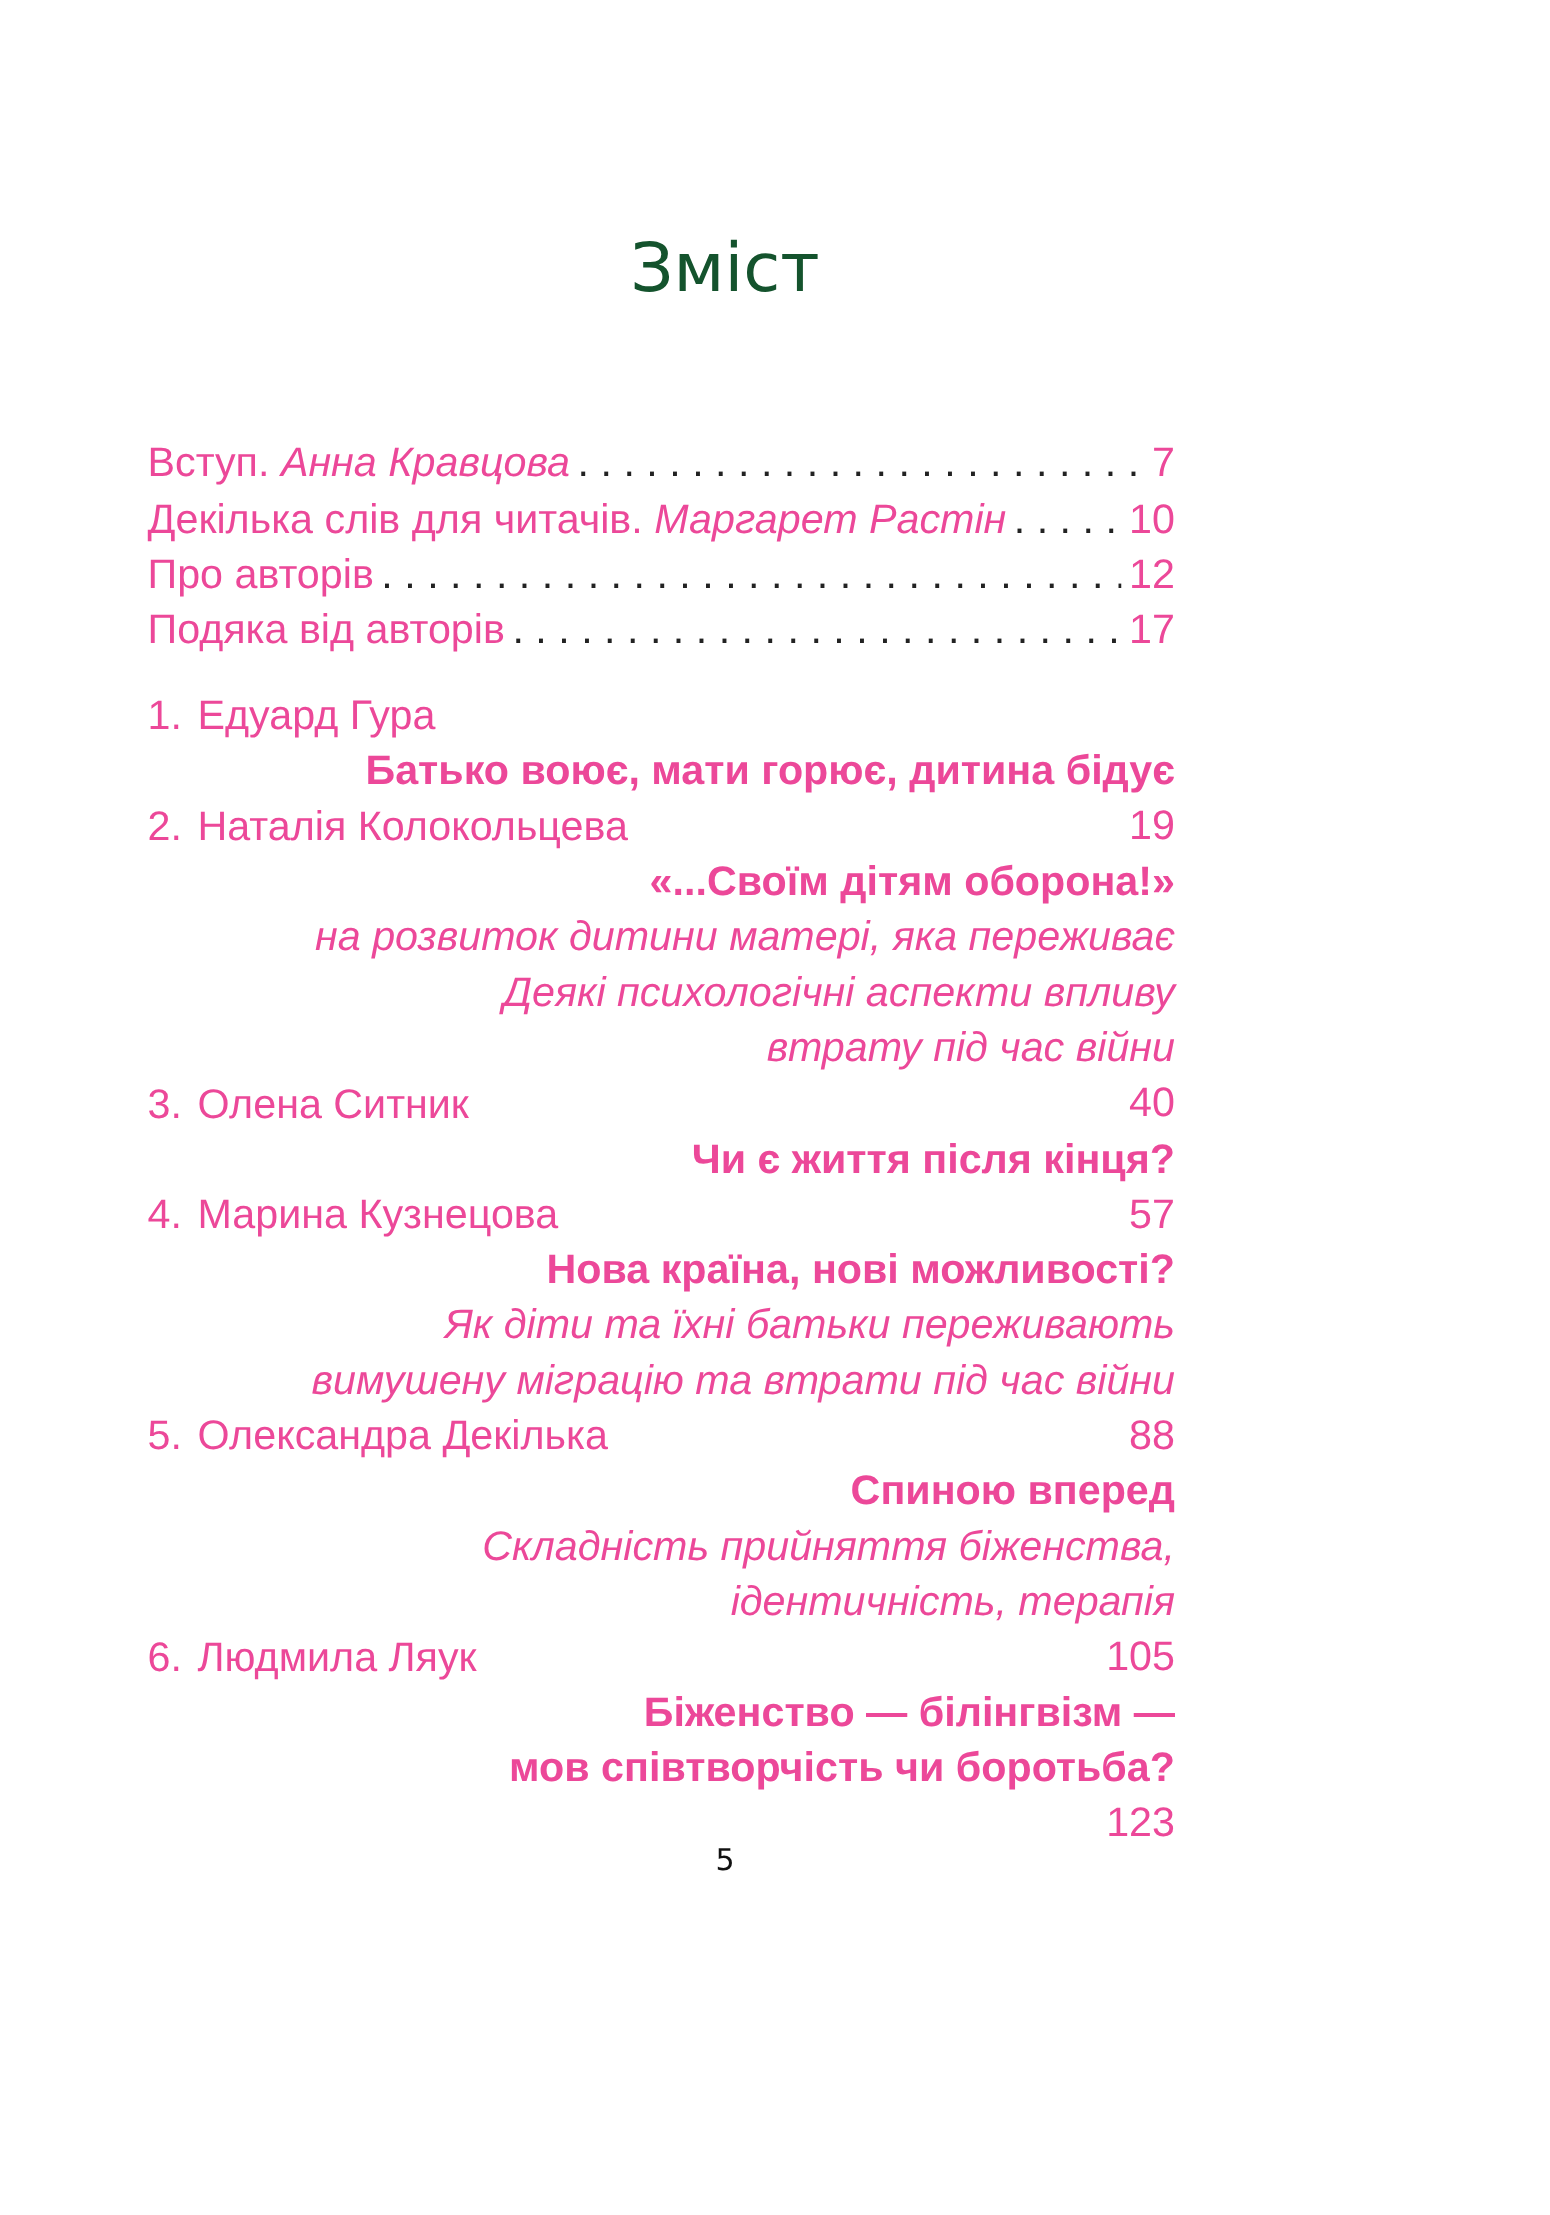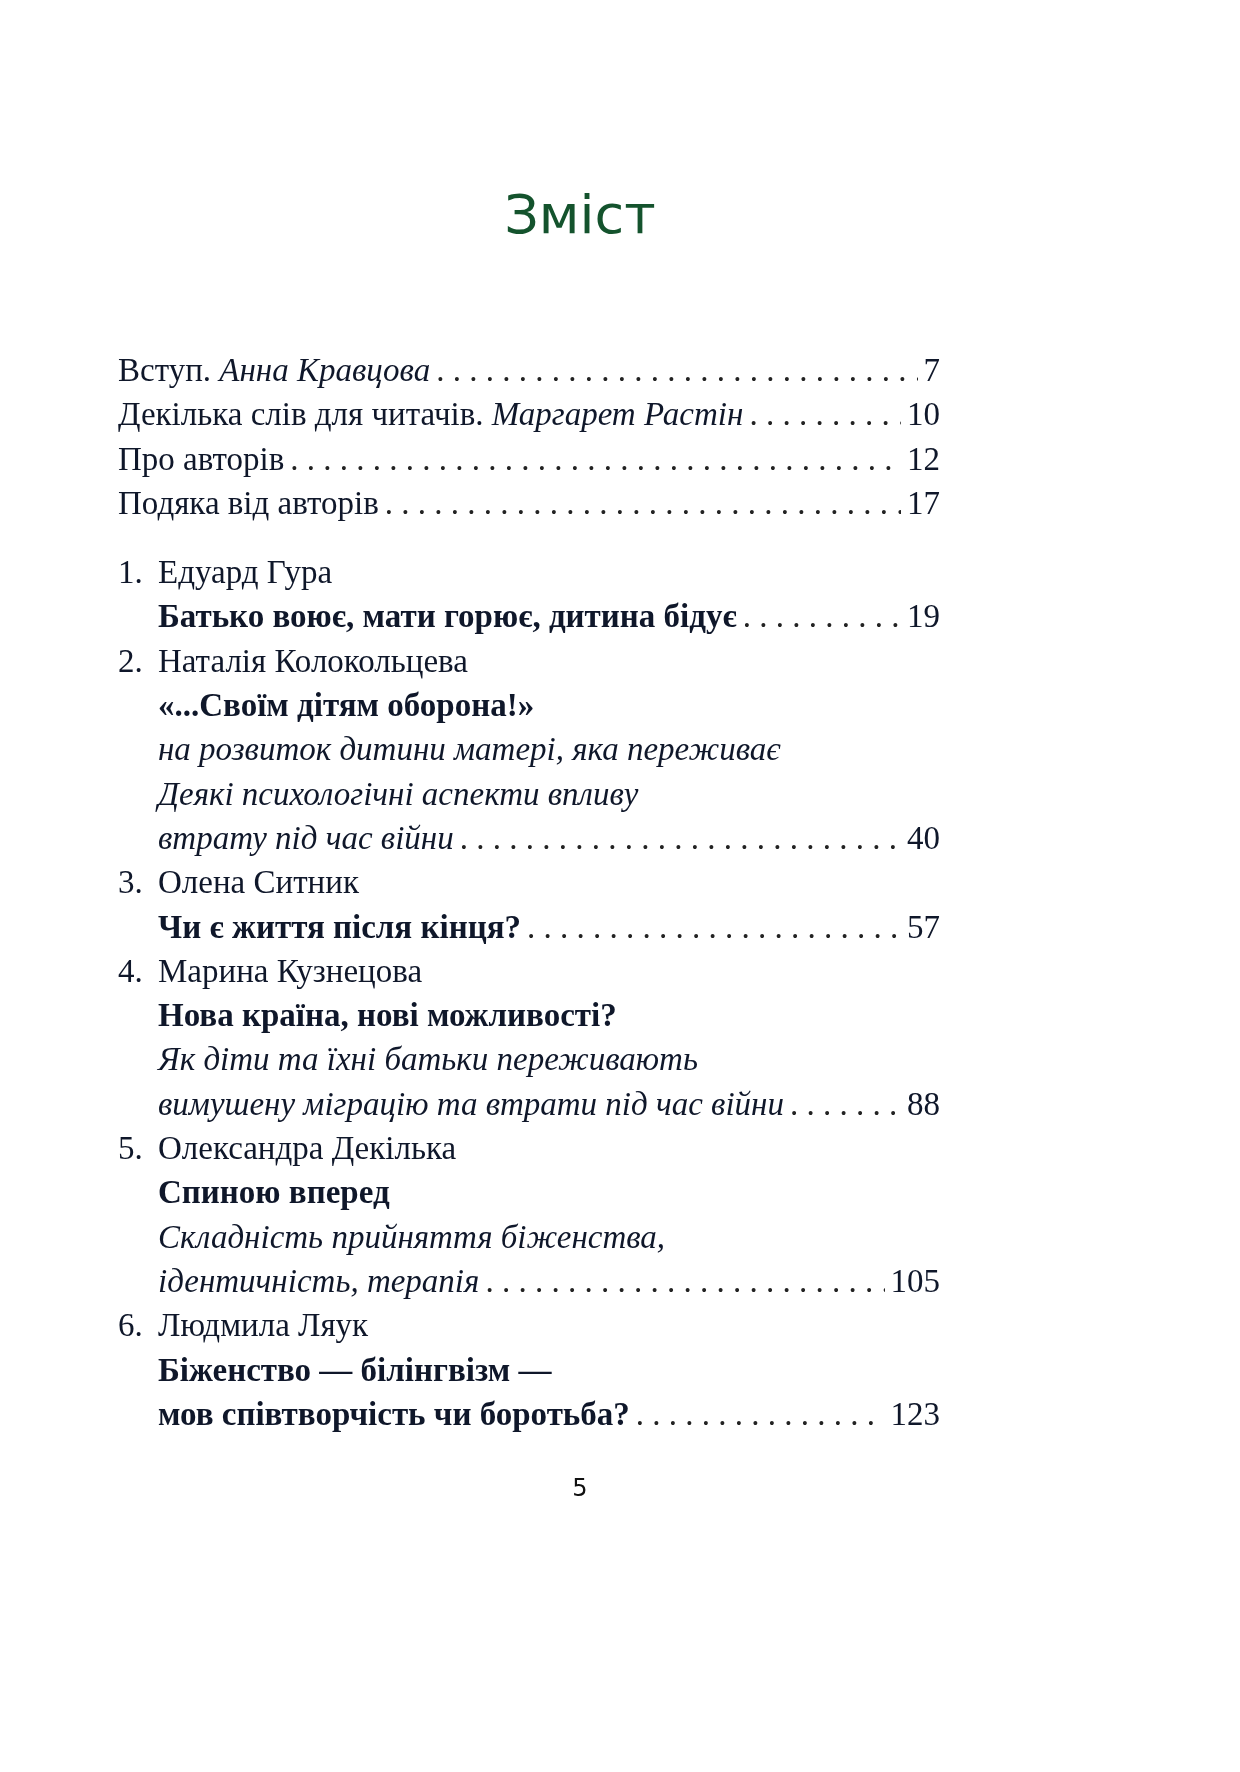--- a/index.html
+++ b/index.html
@@ -5,24 +5,24 @@
   html, body { margin: 0; padding: 0; background: #ffffff; }
   body { width: 1240px; height: 1772px; position: relative; overflow: hidden; color: #1a1a1a; }
   .page { position: absolute; left: 0; top: 0; width: 1240px; height: 1772px; background: #fff; }
   .title {
     position: absolute; left: 0; width: 1160px; top: 152px; text-align: center;
     font-family: "DejaVu Sans", sans-serif; font-size: 54px; font-weight: normal; color: #14532d; margin-top: 31px;
   }
   .toc { position: absolute; left: 118px; top: 348px; width: 822px; }
   .row {
     position: relative; height: 44.3px; line-height: 44px;
-    font-family: Liberation Serif, serif; font-size: 33px; color: #0f172a;
-    display: flex; align-items: flex-start; white-space: nowrap;
+    font-family: Liberation Sans, sans-serif; font-size: 33px; color: #ec4899;
+    display: flex; align-items: flex-end; white-space: nowrap;
   }
-  .row.indent { padding-left: 40px; }
+  .row.indent { padding-left: 40px; flex-direction: column; }
   .row .num { display: inline-block; width: 40px; }
   .gap { height: 25px; }
   .b { font-weight: bold; }
   .i { font-style: italic; }
   .leader {
     flex: 1 1 auto; overflow: hidden; margin: 0 6px;
     letter-spacing: 6.5px; color: #222;
   }
   .leader::before { content: ". . . . . . . . . . . . . . . . . . . . . . . . . . . . . . . . . . . . . . . . . . . . . . . . . . . . . . . . . . . . . . . . . . . . . . . . . . . . . . . . . ."; letter-spacing: 0; }
   .pg { flex: 0 0 auto; text-align: right; }

